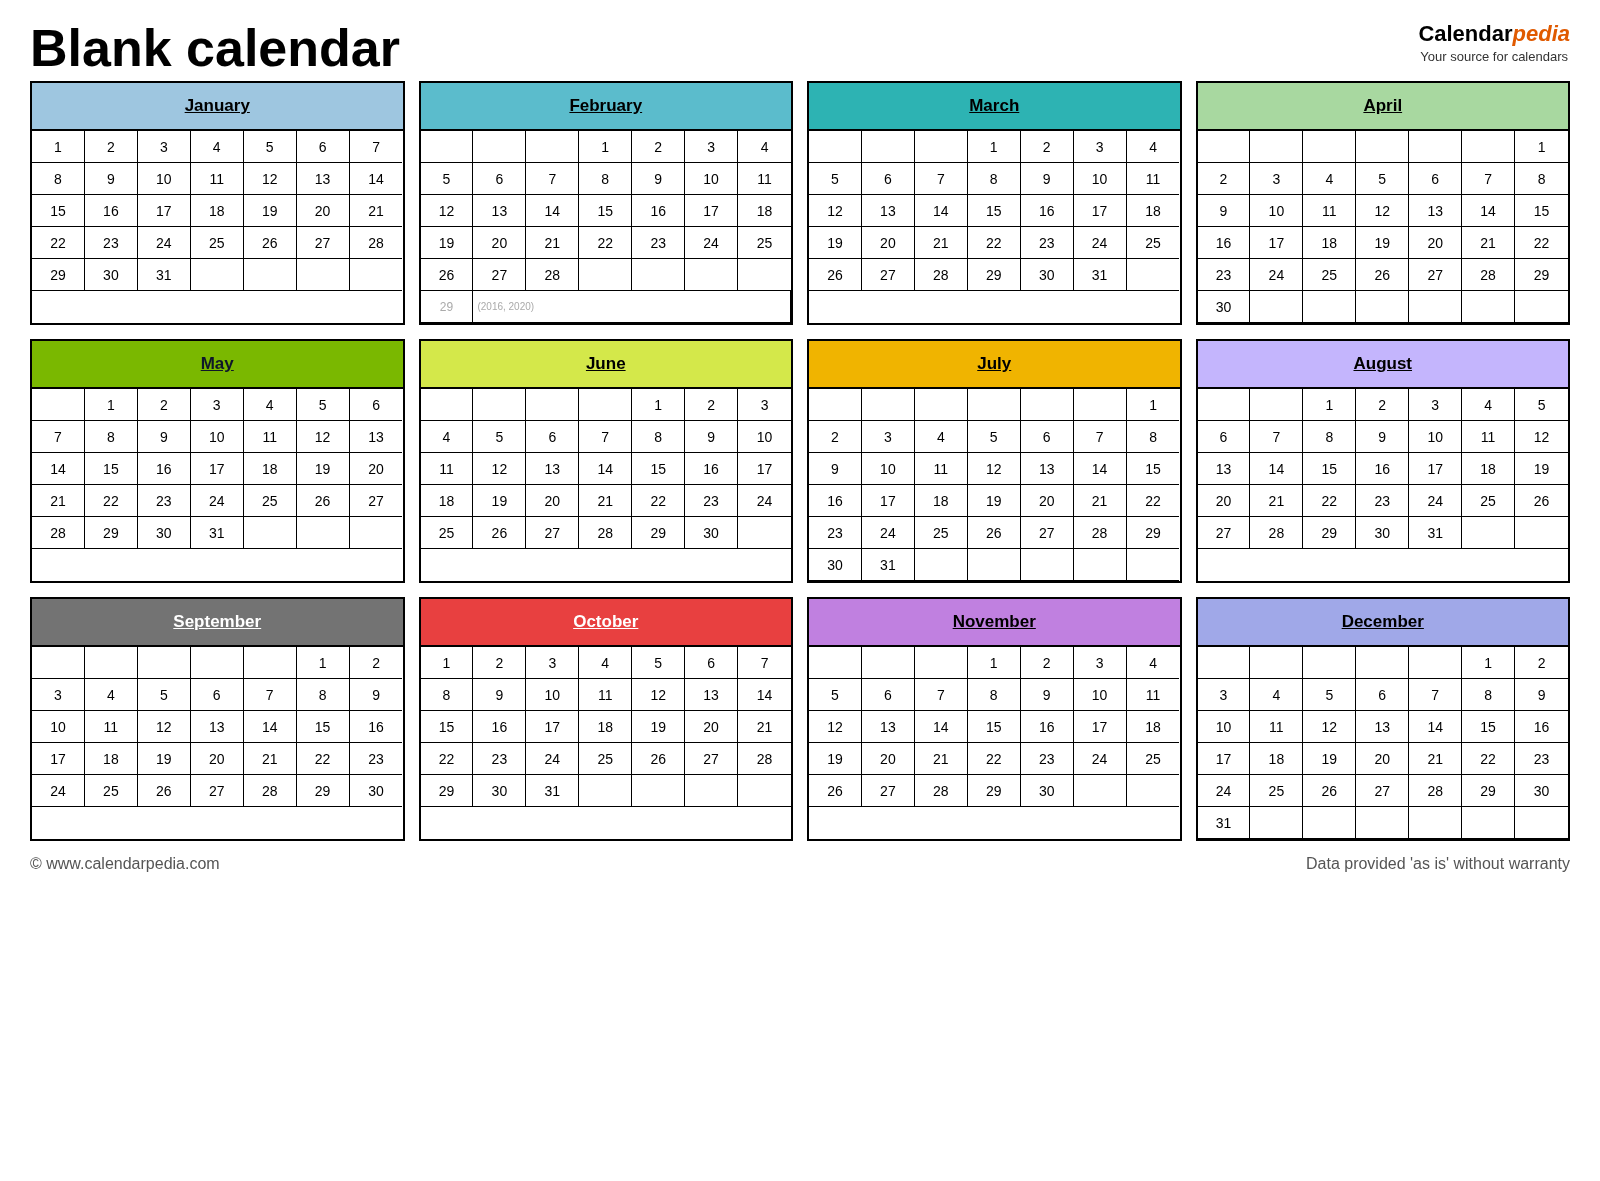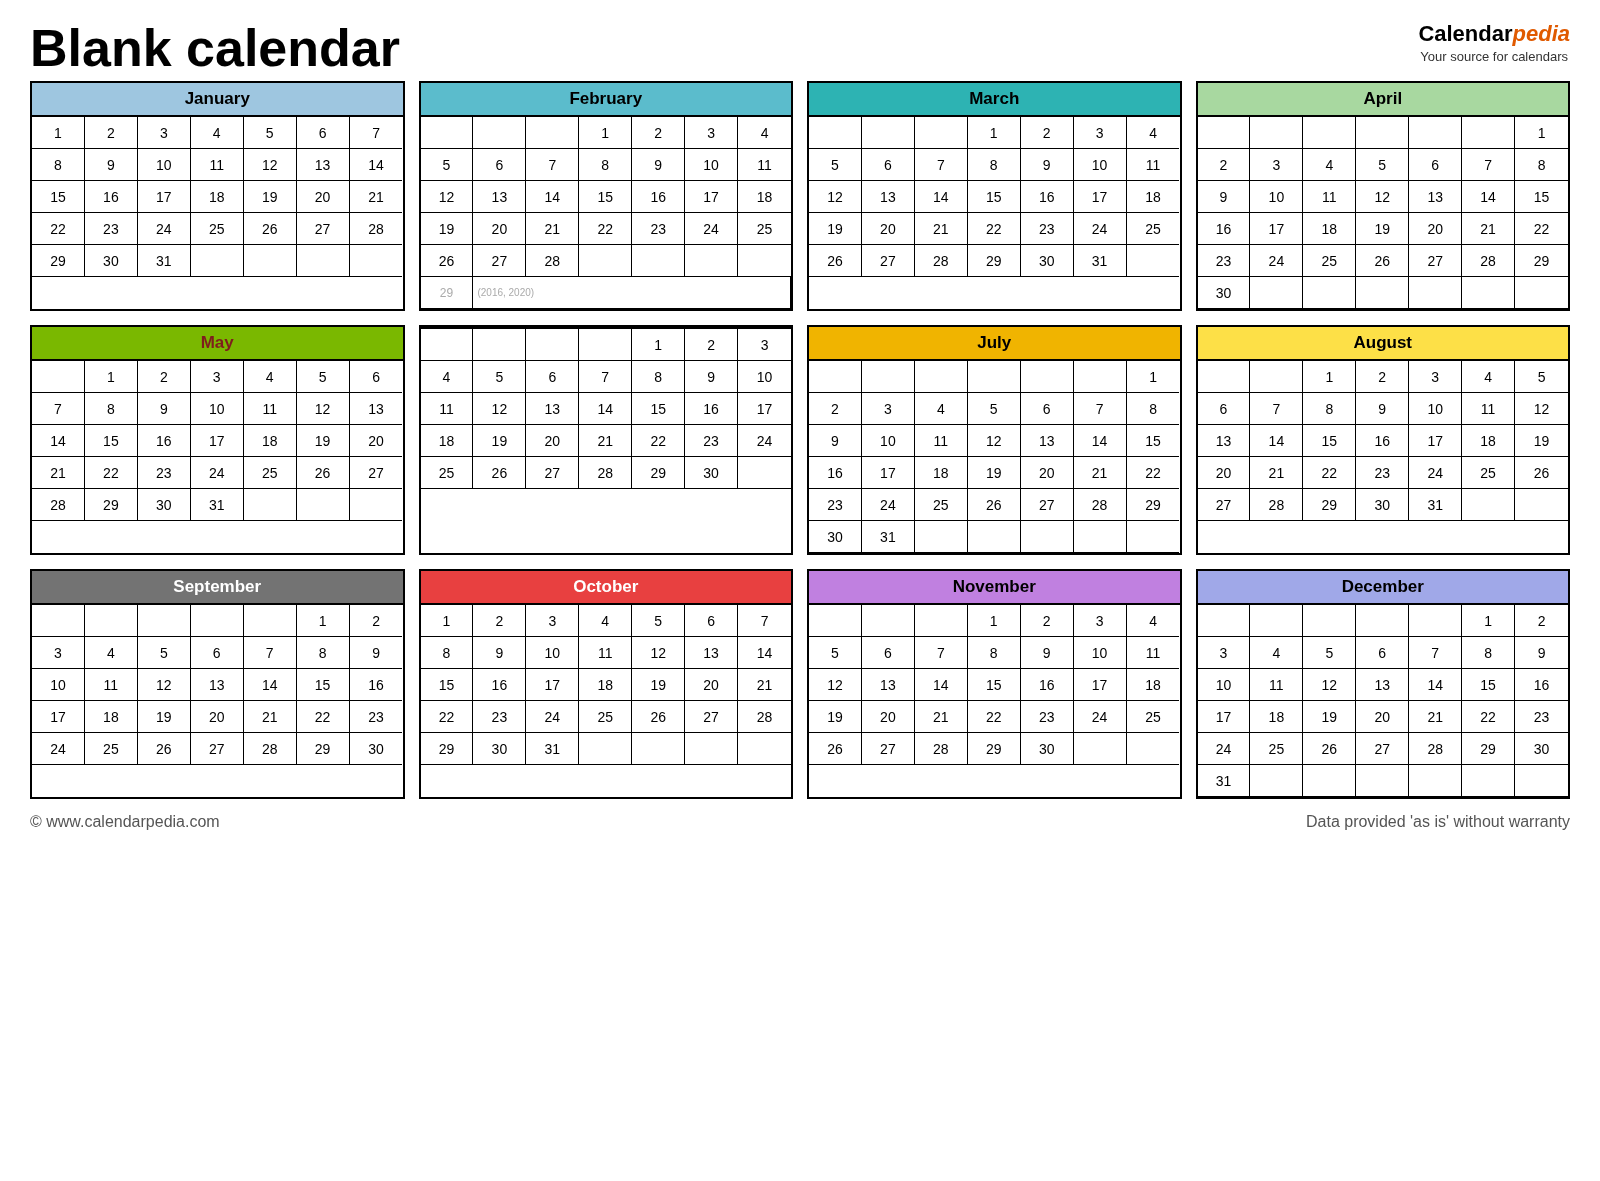--- a/index.html
+++ b/index.html
@@ -41,22 +41,23 @@
       margin-bottom: 14px;
     }
 
     .month-block {
       border: 2px solid #000;
     }
     .month-header {
       text-align: center;
       font-size: 17px;
       font-weight: bold;
-      padding: 6px 4px;
+      padding: 13px 4px;
       color: #000;
+      text-decoration: underline;
     }
     .month-grid {
       display: grid;
       grid-template-columns: repeat(7, 1fr);
       border-top: 2px solid #000;
     }
     .day-cell {
       border-right: 1px solid #000;
       border-bottom: 1px solid #000;
       text-align: center;
@@ -80,24 +81,24 @@
       font-size: 16px;
       color: #555;
       margin-top: 8px;
     }
 
     
     .january .month-header { background: #9ec6e0; }
     .february .month-header { background: #5bbccc; }
     .march .month-header { background: #2db3b3; }
     .april .month-header { background: #a8d8a0; }
-    .may .month-header { background: #7ab800; color: #7f1d1d; }
+    .may .month-header { background: #7ab800; color: #0f172a; }
     .june .month-header { background: #d4e84a; }
     .july .month-header { background: #f0b400; }
-    .august .month-header { background: #fde047; }
+    .august .month-header { background: #c4b5fd; }
     .september .month-header { background: #737373; color: #fff; }
     .october .month-header { background: #e84040; color: #fff; }
     .november .month-header { background: #c080e0; }
     .december .month-header { background: #a0a8e8; }
   </style>
 </head>
 <body>
 
 <div class="page-header">
   <h1 class="page-title">Blank calendar</h1>
@@ -313,20 +314,21 @@
         <div class="day-cell">28</div>
         <div class="day-cell">29</div>
         <div class="day-cell">30</div>
         <div class="day-cell">31</div>
         <div class="day-cell empty"></div>
         <div class="day-cell empty"></div>
         <div class="day-cell empty"></div>
       </div>
     </div>
     <div class="month-block june">
+      <div class="month-header">June</div>
       <div class="month-grid">
         <div class="day-cell empty"></div>
         <div class="day-cell empty"></div>
         <div class="day-cell empty"></div>
         <div class="day-cell empty"></div>
         <div class="day-cell">1</div>
         <div class="day-cell">2</div>
         <div class="day-cell">3</div>
         <div class="day-cell">4</div>
         <div class="day-cell">5</div>

